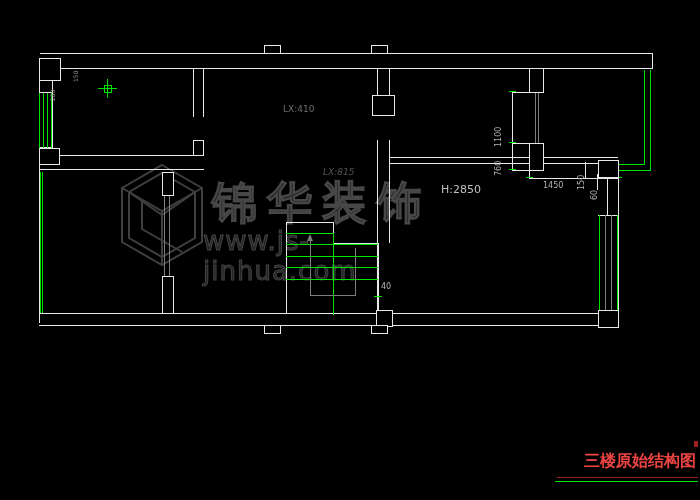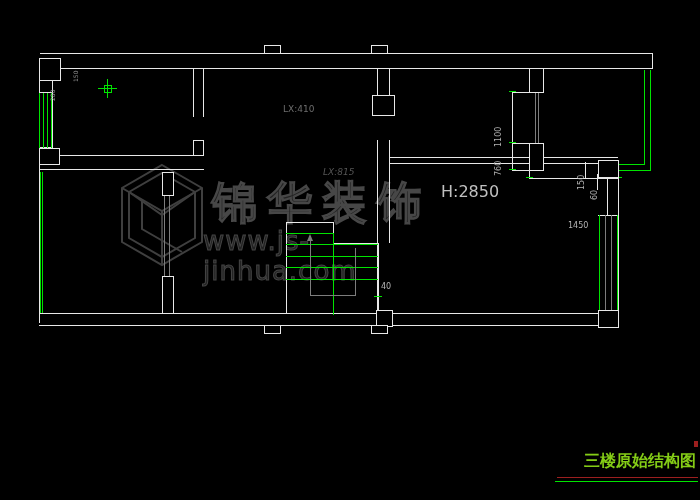--- a/index.html
+++ b/index.html
@@ -14,21 +14,21 @@
   .lbl{position:absolute;color:#8f8f8f;font-size:9px;line-height:1;white-space:nowrap;}
   .dim{position:absolute;color:#b4b4b4;font-size:8px;line-height:1;white-space:nowrap;}
   .rot{transform:rotate(-90deg);transform-origin:left bottom;}
   .tiny{font-size:6px;color:#9a9a9a;}
   #wm-brand{position:absolute;left:212px;top:178px;width:250px;
     font-size:45px;font-weight:bold;letter-spacing:10px;line-height:1.1;
     color:#232323;-webkit-text-stroke:1px #474747;}
   #wm-url{position:absolute;left:203px;top:226px;width:260px;
     font-size:26px;letter-spacing:1px;color:#222;-webkit-text-stroke:1px #454545;}
   #title-text{position:absolute;left:584px;top:451px;font-size:16px;font-weight:bold;
-    color:#84cc16;letter-spacing:0px;white-space:nowrap;}
+    color:#ef4444;letter-spacing:0px;white-space:nowrap;}
   .arrow-up{position:absolute;width:0;height:0;border-left:3px solid transparent;
     border-right:3px solid transparent;border-bottom:7px solid #7d7d7d;}
   .crosshair-box{position:absolute;border:1px solid #00e400;background:transparent;}
 </style>
 </head>
 <body>
 
 <div id="canvas">
 
   <svg width="88" height="104" viewBox="0 0 88 104" style="position:absolute;left:118px;top:163px;">
@@ -136,25 +136,25 @@
     </div>
 
   <div class="arrow-up" style="left:307px;top:234px;"></div>
 
   <div class="ln gl" style="left:98px;top:88px;width:19px;height:1px;"></div>
   <div class="ln gl" style="left:107px;top:79px;width:1px;height:19px;"></div>
   <div class="crosshair-box" style="left:104px;top:85px;width:6px;height:6px;"></div>
 
   <div class="lbl" style="left:283px;top:105px;color:#6d6d6d;">LX:410</div>
   <div class="lbl" style="left:323px;top:168px;color:#565656;font-style:italic;">LX:815</div>
-  <div class="lbl" style="left:441px;top:184px;font-size:16px;color:#c0c0c0;">H:2850</div>
+  <div class="lbl" style="left:441px;top:184px;font-size:11px;color:#c0c0c0;">H:2850</div>
 
   <div class="dim rot" style="left:503px;top:139px;">1100</div>
   <div class="dim rot" style="left:503px;top:168px;">760</div>
-  <div class="dim" style="left:568px;top:182px;margin-top:40px;">1450</div>
+  <div class="dim" style="left:543px;top:182px;">1450</div>
   <div class="dim rot" style="left:586px;top:182px;">150</div>
   <div class="dim rot" style="left:599px;top:192px;">60</div>
   <div class="dim" style="left:381px;top:283px;">40</div>
   <div class="dim rot tiny" style="left:79px;top:76px;">150</div>
   <div class="dim rot tiny" style="left:56px;top:95px;">280</div>
 
   <div id="title-text">三楼原始结构图</div>
   <div class="ln rl" style="left:557px;top:477px;width:141px;height:1px;"></div>
   <div class="ln gl" style="left:555px;top:481px;width:143px;height:1px;"></div>
   <div class="ln rl" style="left:694px;top:441px;width:4px;height:6px;"></div>

